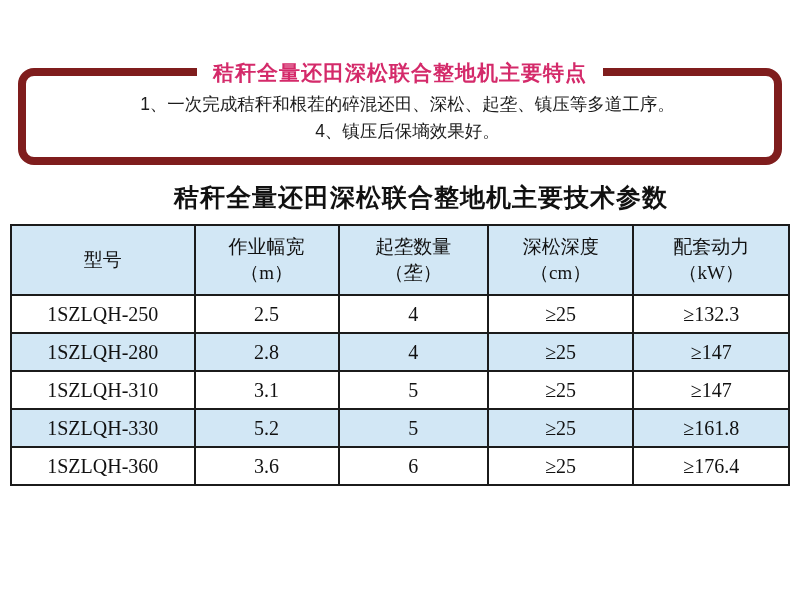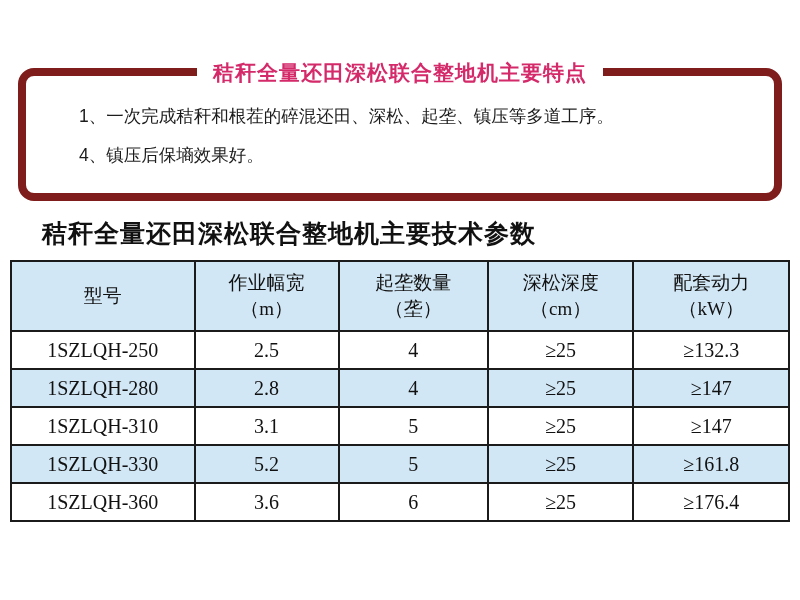--- a/index.html
+++ b/index.html
@@ -17,28 +17,28 @@
     padding:15px 26px 12px 26px;
     background:#ffffff;
   }
   .box-title{
     position:absolute;top:-17px;left:50%;transform:translateX(-50%);
     background:#ffffff;padding:0 16px;white-space:nowrap;
     font-family:"Liberation Serif",serif;font-weight:bold;
     font-size:21px;color:#d42a6a;letter-spacing:1px;
   }
   .feature-item{
-    margin:12px;font-size:17.5px;line-height:27px;
-    text-indent:15px;color:#1c1c1c;
+    margin:0;font-size:17.5px;line-height:27px;
+    text-indent:15px;color:#1c1c1c;text-align:center;
   }
   
   .params-heading{
     margin:16px 0 10px 42px;
     font-family:"Liberation Serif",serif;font-weight:bold;
-    font-size:25px;color:#111;letter-spacing:1px;
+    font-size:25px;color:#111;letter-spacing:1px;text-align:center;
   }
   
   table.specs{
     width:780px;margin:0 10px;
     border-collapse:collapse;table-layout:fixed;
     font-family:"Liberation Serif",serif;
   }
   .specs th,.specs td{
     border:2px solid #1b1b1b;text-align:center;vertical-align:middle;
   }

